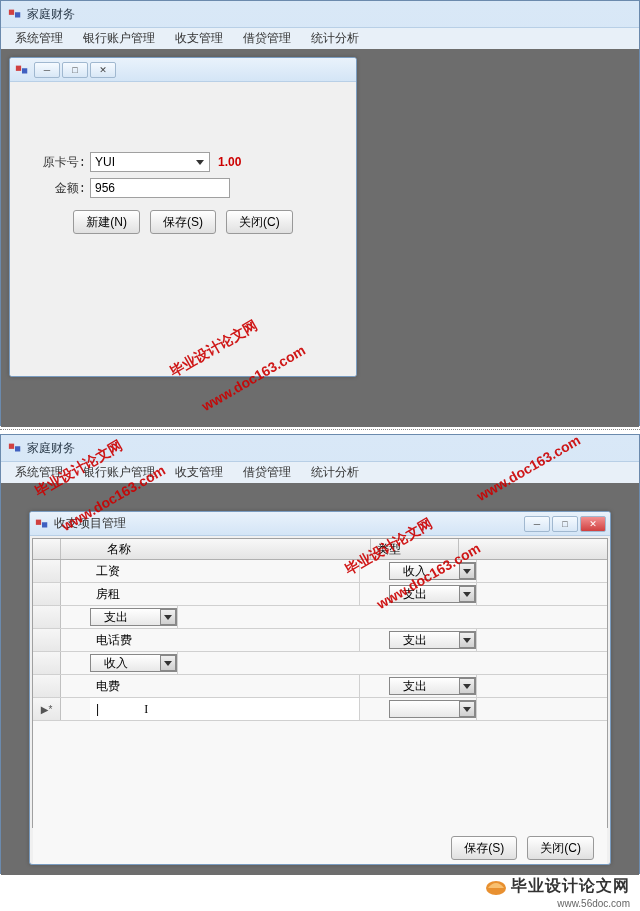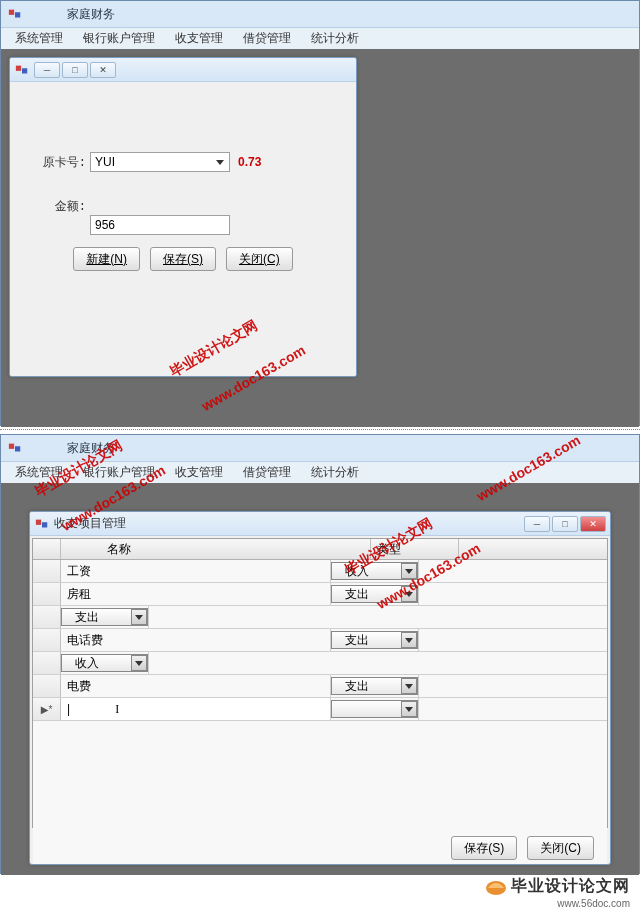--- a/index.html
+++ b/index.html
@@ -1,47 +1,47 @@
 <!DOCTYPE html>
 <html><head>
   <meta charset="utf-8">
   <style>
     * { box-sizing: border-box; margin: 0; padding: 0; font-family: "Microsoft YaHei", SimSun, Arial, sans-serif; font-size: 12px; }
     body { width: 640px; height: 911px; background: #fff; position: relative; overflow: hidden; }
     .app-window { background: linear-gradient(#d9e8f7, #c9ddf2); border: 1px solid #6b8aad; position: absolute; }
     .app-titlebar { height: 26px; display: flex; align-items: center; padding: 0 6px; }
     .app-icon { width: 16px; height: 16px; margin-right: 4px; display: inline-flex; align-items: center; justify-content: center; }
     .app-icon svg { width: 14px; height: 14px; }
-    .app-title { color: #2a3a4a; margin-left: 40px; }
+    .app-title { color: #2a3a4a; }
     .menubar { background: #e8f0f8; height: 22px; display: flex; align-items: center; padding: 0 4px; border-top: 1px solid #b8cfe6; }
     .menu-item { padding: 2px 10px; color: #333; cursor: default; }
     .mdi-area { background: #6d6d6d; position: relative; width: 100%; }
     .child-window { position: absolute; background: #f0f0f0; border: 1px solid #7a9cc0; box-shadow: 0 0 4px rgba(0,0,0,0.2); border-radius: 3px; overflow: hidden; }
     .child-titlebar { background: linear-gradient(#e9f2fb, #d4e5f6); height: 24px; display: flex; align-items: center; padding: 0 4px; border-bottom: 1px solid #b8cfe6; }
     .child-title { flex: 1; color: #333; }
     .win-controls { display: flex; gap: 2px; }
     .win-btn { width: 26px; height: 16px; border: 1px solid #a0b8d0; border-radius: 2px; background: linear-gradient(#f5faff, #d8e7f6); display: flex; align-items: center; justify-content: center; font-size: 9px; color: #444; }
     .win-btn.close { background: linear-gradient(#f29090, #d04040); color: #fff; }
     .child-body { background: #f0f0f0; padding: 10px; }
     .form-row { display: flex; align-items: center; margin-bottom: 6px; }
     .form-label { width: 70px; text-align: right; padding-right: 4px; color: #333; font-family: Liberation Mono, monospace; }
     .combo, .text-input { height: 20px; border: 1px solid #a0a0a0; background: #fff; padding: 0 4px; display: flex; align-items: center; }
-    .combo { width: 140px; position: relative; }
+    .combo { width: 120px; position: relative; }
     .combo-arrow { position: absolute; right: 2px; top: 2px; width: 14px; height: 14px; display: flex; align-items: center; justify-content: center; }
-    .text-input { width: 140px; margin-top: 37px; }
+    .text-input { width: 140px; }
     .balance { color: #c00; font-weight: bold; margin-left: 8px; }
     .btn-row { display: flex; gap: 10px; justify-content: center; margin-top: 12px; }
     .btn { height: 24px; padding: 0 12px; border: 1px solid #999; border-radius: 3px; background: linear-gradient(#fff, #e0e0e0); display: flex; align-items: center; cursor: default; }
     .grid-wrap { background: #fff; border: 1px solid #a0a0a0; }
     .grid-header { display: flex; background: linear-gradient(#f8f8f8, #e4e4e4); border-bottom: 1px solid #b0b0b0; }
     .gh-row-sel { width: 28px; border-right: 1px solid #c0c0c0; height: 20px; }
     .gh-col { border-right: 1px solid #c0c0c0; padding: 2px 6px; height: 20px; display: flex; align-items: center; }
     .gh-name { width: 270px; margin-left: 40px; }
     .gh-type { width: 88px; }
-    .grid-row { display: flex; border-bottom: 1px solid #d0d0d0; }
+    .grid-row { display: flex; border-bottom: 1px solid #d0d0d0; gap: 29px; }
     .gr-sel { width: 28px; border-right: 1px solid #c0c0c0; background: linear-gradient(#f6f6f6, #e8e8e8); height: 22px; display: flex; align-items: center; justify-content: center; color: #555; font-size: 10px; }
     .gr-cell-name { width: 270px; border-right: 1px solid #d0d0d0; padding: 2px 6px; height: 22px; display: flex; align-items: center; }
     .gr-cell-type { width: 88px; height: 22px; display: flex; align-items: center; border-right: 1px solid #d0d0d0; }
     .gr-cell-type .combo { width: 100%; border: 1px solid #888; background: linear-gradient(#fff, #e8e8e8); height: 18px; padding-left: 13px; }
     .gr-cell-type .combo-arrow { background: linear-gradient(#f0f0f0, #d0d0d0); border: 1px solid #888; right: 0; top: 0; height: 16px; width: 16px; }
     .dropdown-black { width: 0; height: 0; border-left: 4px solid transparent; border-right: 4px solid transparent; border-top: 5px solid #333; }
     .new-row .gr-cell-name { background: #fff; }
     .cursor-beam { display: inline-block; width: 1px; height: 14px; margin-left: 4px; }
     .watermark { position: absolute; color: #c00; font-weight: bold; font-size: 14px; transform: rotate(-30deg); opacity: 0.9; pointer-events: none; }
     .bottom-logo { position: absolute; right: 10px; bottom: 14px; display: flex; align-items: center; gap: 4px; }
@@ -87,29 +87,29 @@
       </div>
       <div class="child-body" style="height:296px; padding-top:70px;">
         <div class="form-row">
           <span class="form-label">原卡号:</span>
           <div class="combo">
             <span>YUI</span>
             <span class="combo-arrow">
                 <span class="dropdown-black"></span>
               </span>
           </div>
-          <span class="balance">0.73</span>
+          <span class="balance">1.00</span>
         </div>
         <div class="form-row">
           <span class="form-label">金额:</span>
           <div class="text-input">
             <span>956</span>
           </div>
         </div>
-        <div class="btn-row" style="text-decoration:underline;">
+        <div class="btn-row" style="">
           <span class="btn">新建(N)</span>
           <span class="btn">保存(S)</span>
           <span class="btn">关闭(C)</span>
         </div>
       </div>
     </div>
   </div>
 </div>
 
 <div class="app-window" style="left:0; top:434px; width:640px; height:440px;">

